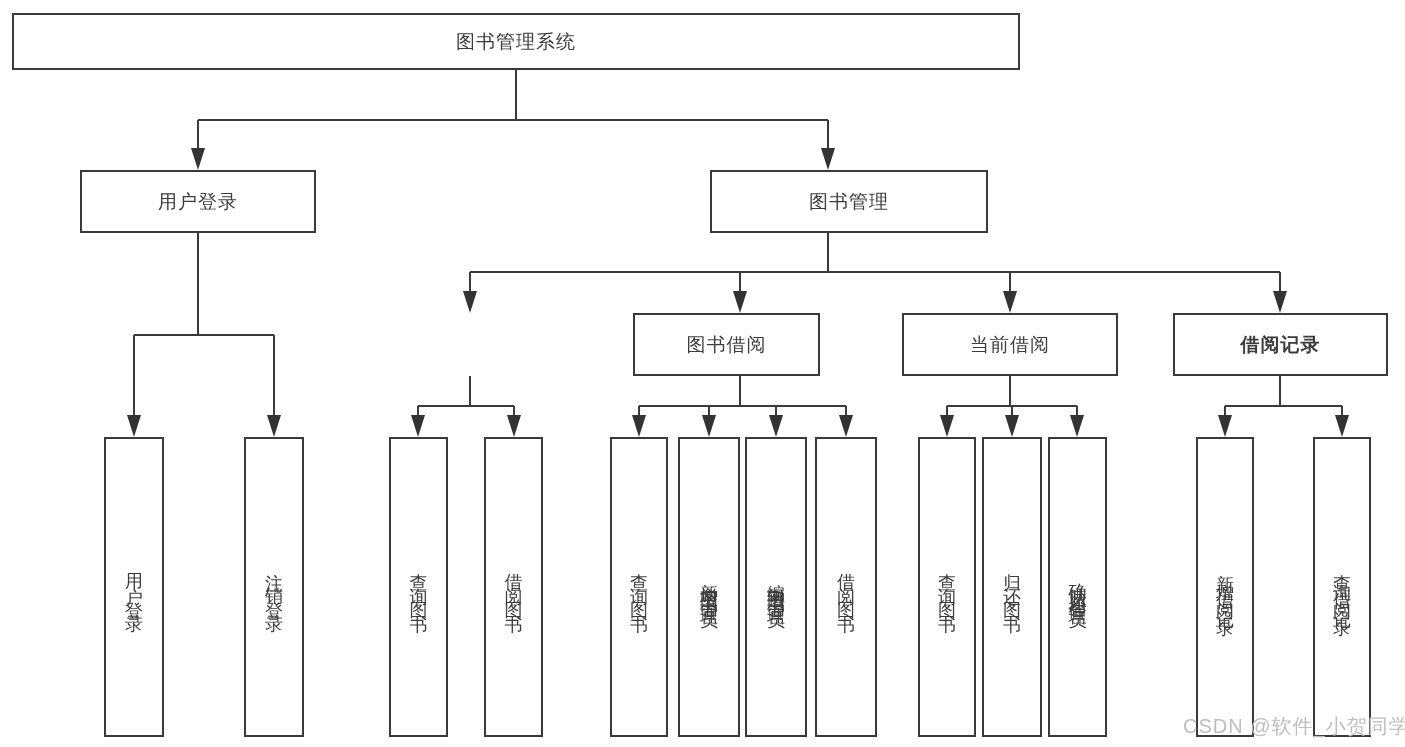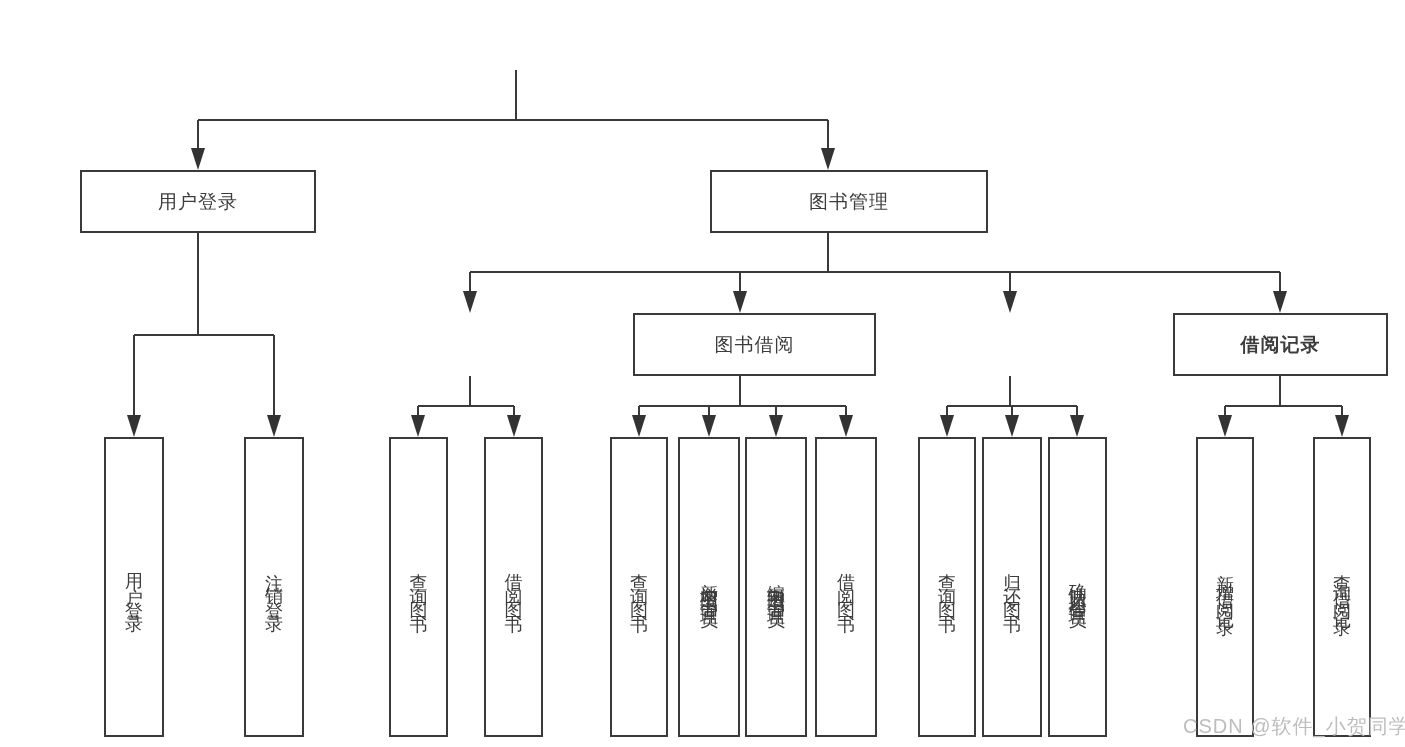--- a/index.html
+++ b/index.html
@@ -120,25 +120,27 @@
     <path class="cline" d="M1010 376 V406 M947 406 H1077 M947 406 V418 M1012 406 V418 M1077 406 V418"></path>
     <polygon class="ahead" points="940,415 954,415 947,437"></polygon>
     <polygon class="ahead" points="1005,415 1019,415 1012,437"></polygon>
     <polygon class="ahead" points="1070,415 1084,415 1077,437"></polygon>
 
     <path class="cline" d="M1280 376 V406 M1225 406 H1342 M1225 406 V418 M1342 406 V418"></path>
     <polygon class="ahead" points="1218,415 1232,415 1225,437"></polygon>
     <polygon class="ahead" points="1335,415 1349,415 1342,437"></polygon>
   </svg>
 
+  <div class="hbox root" style="left:12px;width:1008px;">图书管理系统</div>
 
   <div class="hbox lvl2" style="left:80px;width:236px;">用户登录</div>
   <div class="hbox lvl2" style="left:710px;width:278px;">图书管理</div>
 
-  <div class="hbox" style="left:633px;width:243px;">图书借阅</div>
+  <div class="hbox" style="left:633px;width:187px;">图书借阅</div>
+  <div class="hbox" style="left:902px;width:216px;">当前借阅</div>
   <div class="hbox" style="left:1173px;width:215px;font-weight:bold;">借阅记录</div>
 
   <div class="leaf ls-wide" style="left:104px;width:60px;">
     <span>用户登录</span>
   </div>
   <div class="leaf ls-wide" style="left:244px;width:60px;">
     <span>注销登录</span>
   </div>
 
   <div class="leaf ls-wide" style="left:389px;width:59px;">

